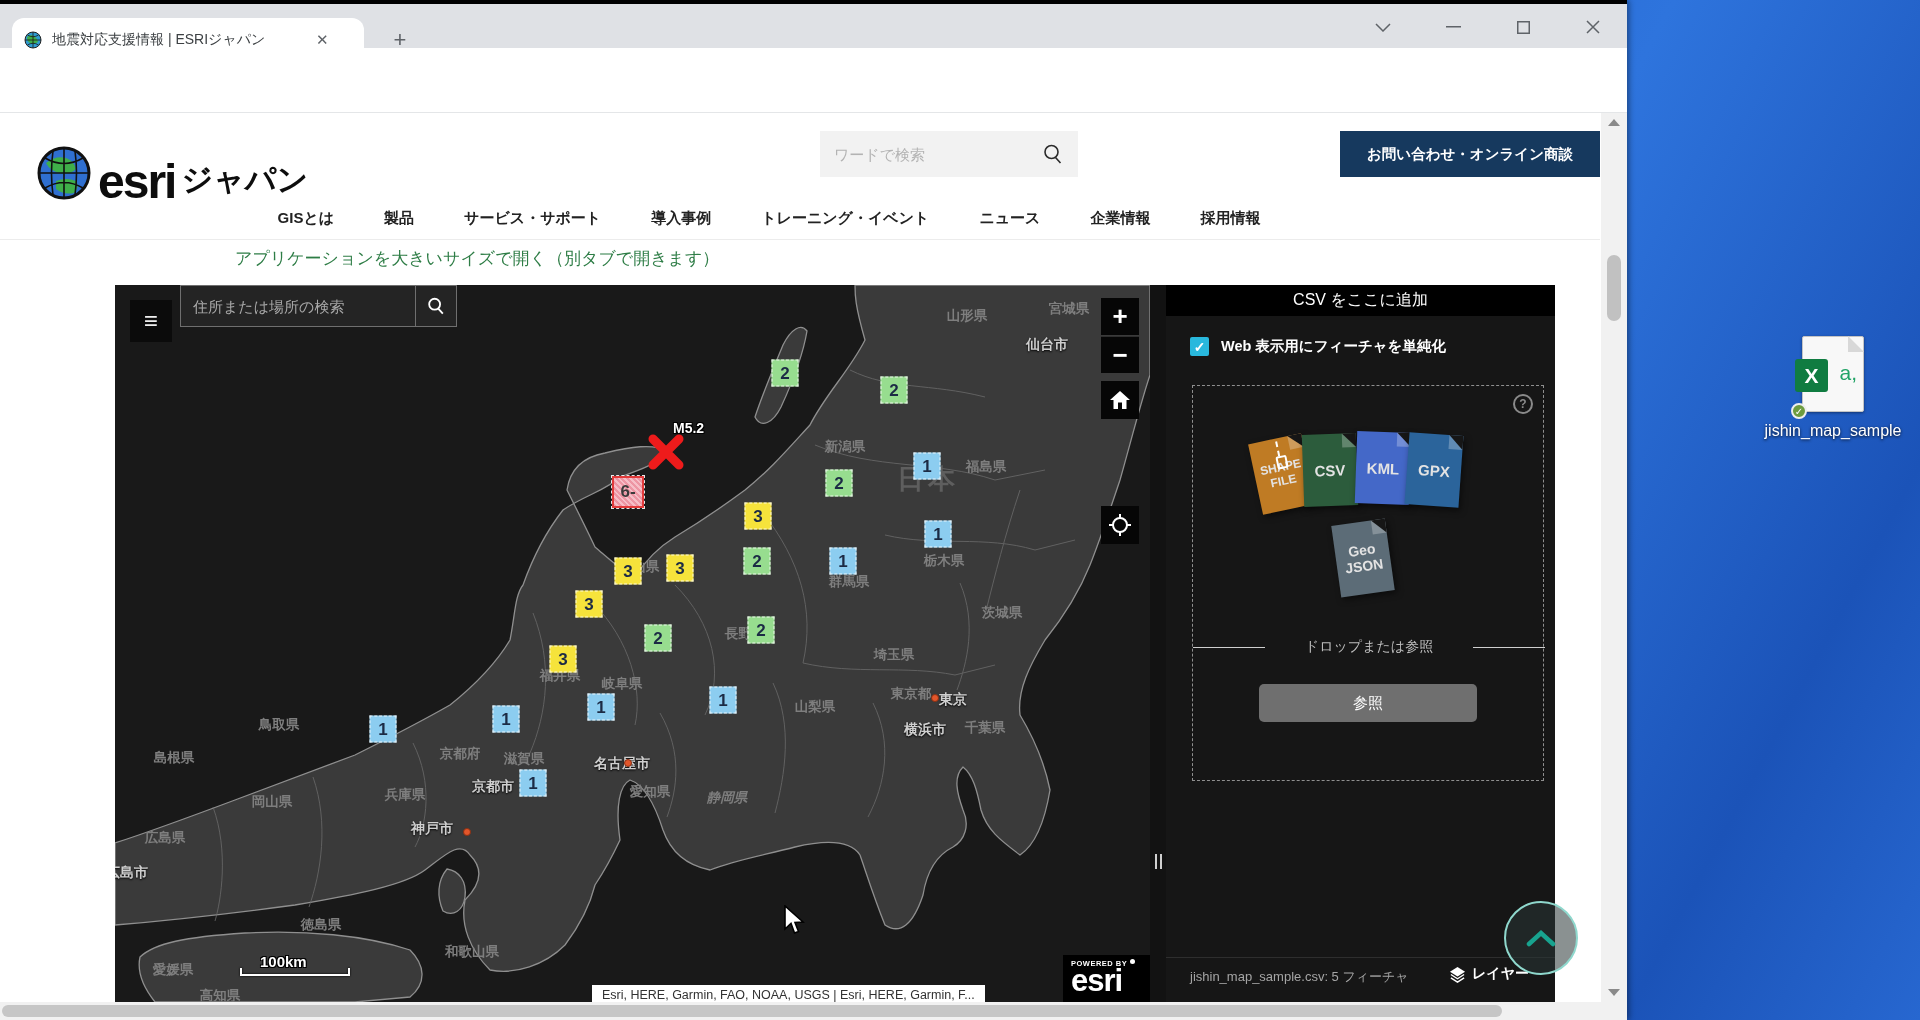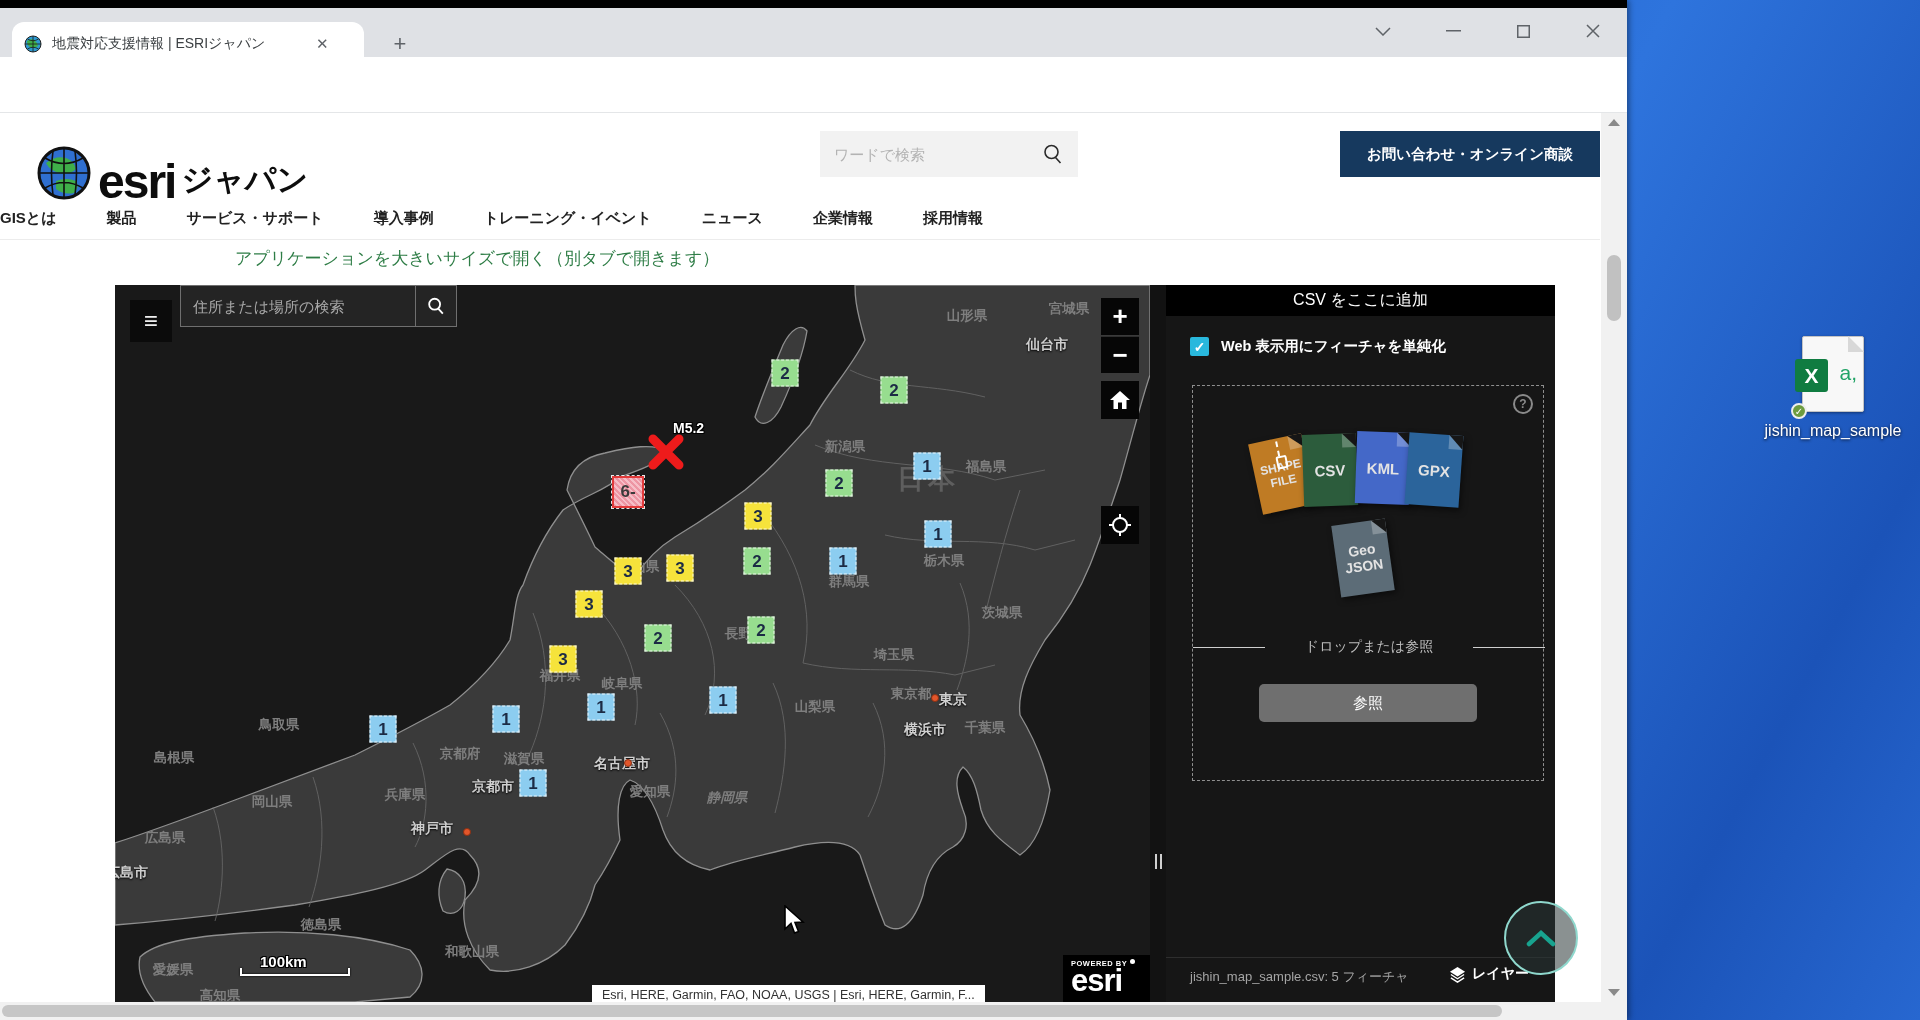--- a/index.html
+++ b/index.html
@@ -3,41 +3,41 @@
 <meta charset="utf-8">
 <style>
 *{margin:0;padding:0;box-sizing:border-box}
 html,body{width:1920px;height:1020px;overflow:hidden}
 body{font-family:"Liberation Sans",sans-serif;position:relative;
 background:linear-gradient(118deg,#2a72dd 0%,#3c86ea 22%,#1d5ecb 45%,#2e74dd 68%,#1b53b8 88%,#2767d0 100%)}
 .abs{position:absolute}
 svg{display:block}
 
 #window{left:0;top:0;width:1627px;height:1020px;background:#fff;box-shadow:2px 0 6px rgba(0,0,0,.4)}
-#tabstrip{left:0;top:0;width:1627px;height:57px;background:#dfe1e5;border-top:8px solid #000000}
+#tabstrip{left:0;top:0;width:1627px;height:48px;background:#dfe1e5;border-top:4px solid #000000}
 #tab{left:12px;top:14px;width:352px;height:43px;background:#fff;border-radius:12px 12px 0 0;display:flex;align-items:center;padding:0 12px}
 #tab .title{font-size:14px;color:#3c4043;width:258px;white-space:nowrap;overflow:hidden;text-overflow:ellipsis;margin-left:10px}
 #tab .close{margin-left:6px;color:#5f6368;font-size:15px;line-height:1;cursor:default}
 #newtab{left:388px;top:24px;width:24px;height:24px;color:#5f6368;font-size:22px;text-align:center;line-height:24px}
 .winctl{top:12px;width:30px;height:22px;display:flex;align-items:center;justify-content:center;color:#5f6368}
 #toolbar{left:0;top:57px;width:1627px;height:56px;background:#fff;border-bottom:1px solid #e4e6e8}
 .navic{top:69px;width:30px;height:30px;display:flex;align-items:center;justify-content:center}
 #addr{left:163px;top:66px;width:1250px;height:40px;border-radius:20px;background:#f1f3f4;display:flex;align-items:center;padding:0 16px}
 #addr .txt{font-size:15px;color:#74787d;margin-left:14px}
 
 #siteheader{left:0;top:113px;width:1600px;height:127px;background:#fff;border-bottom:1px solid #ececec}
 #logo{left:36px;top:32px;display:flex;align-items:flex-end}
 #logo .word{font-size:48px;font-weight:bold;color:#0d0d0d;letter-spacing:-2px;line-height:.82;margin-left:6px}
 #logo .suffix{font-size:31px;font-weight:bold;color:#0d0d0d;margin-left:6px}
 #hsearch{left:820px;top:18px;width:258px;height:46px;background:#f2f2f2;display:flex;align-items:center;padding:0 14px}
 #hsearch input{flex:1;border:none;background:transparent;outline:none;font-size:15px;color:#555;font-family:"Liberation Sans",sans-serif}
 #hsearch input::placeholder{color:#b3b3b3}
 #btn-trial{left:1078px;top:18px;width:262px;height:46px;background:#0d8a72;color:#fff;font-size:16.5px;font-weight:bold;display:flex;align-items:center;justify-content:center}
 #btn-contact{left:1340px;top:18px;width:260px;height:46px;background:#16395e;color:#fff;font-size:14.5px;font-weight:bold;display:flex;align-items:center;justify-content:center}
-#nav{left:0;top:83px;width:1600px;height:44px;display:flex;justify-content:flex-start;align-items:center;gap:50px;padding-right:62px}
+#nav{left:0;top:83px;width:1600px;height:44px;display:flex;justify-content:center;align-items:center;gap:50px;padding-right:62px}
 #nav .item{font-size:15px;font-weight:600;color:#222;white-space:nowrap}
 #openlink{left:235px;top:247px;font-size:17px;color:#2e7d46;}
 
 #map{left:115px;top:285px;width:1035px;height:717px;background:#191919;overflow:hidden}
 .mlabel{position:absolute;transform:translate(-50%,-50%);white-space:nowrap;pointer-events:none}
 .mlabel.pref{font-size:13.5px;font-weight:bold;color:#7e7e7e}
 .mlabel.city{font-size:14px;font-weight:bold;color:#cfcfcf;text-shadow:0 1px 2px #000}
 .mlabel.country{font-size:27px;font-weight:bold;color:#5e5e5e;letter-spacing:4px}
 .marker{position:absolute;width:27px;height:27px;transform:translate(-50%,-50%);display:flex;align-items:center;justify-content:center;font-size:17px;font-weight:bold;color:#1c2b45;border:1px dashed rgba(255,255,255,.85)}
 .marker.v6{width:32px;height:32px;border:2px solid #e23b3b;outline:1px dashed rgba(255,255,255,.9);color:#3a3a3a;background-image:repeating-linear-gradient(45deg,rgba(226,100,120,.45) 0 2px,transparent 2px 4px)}

